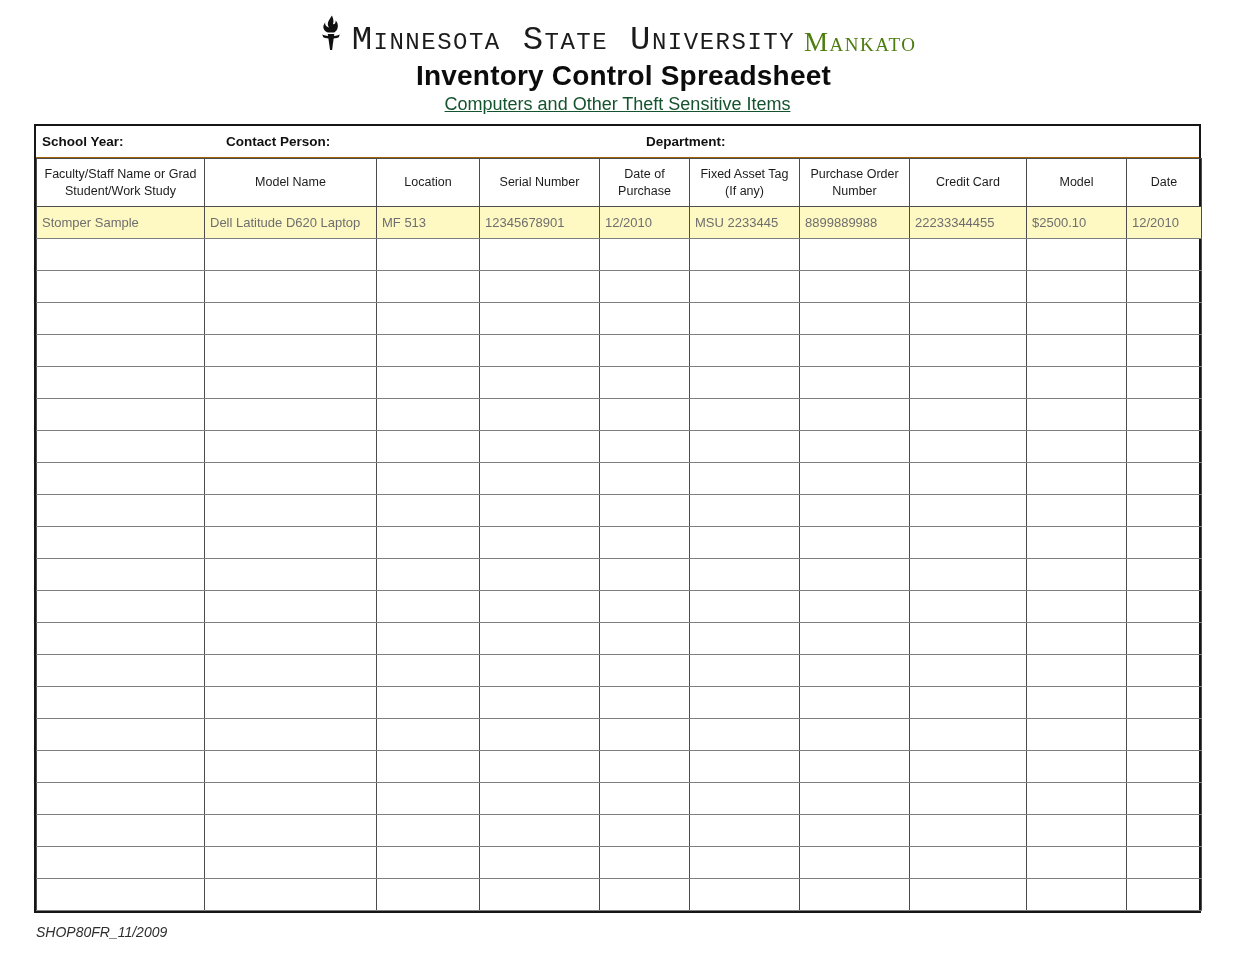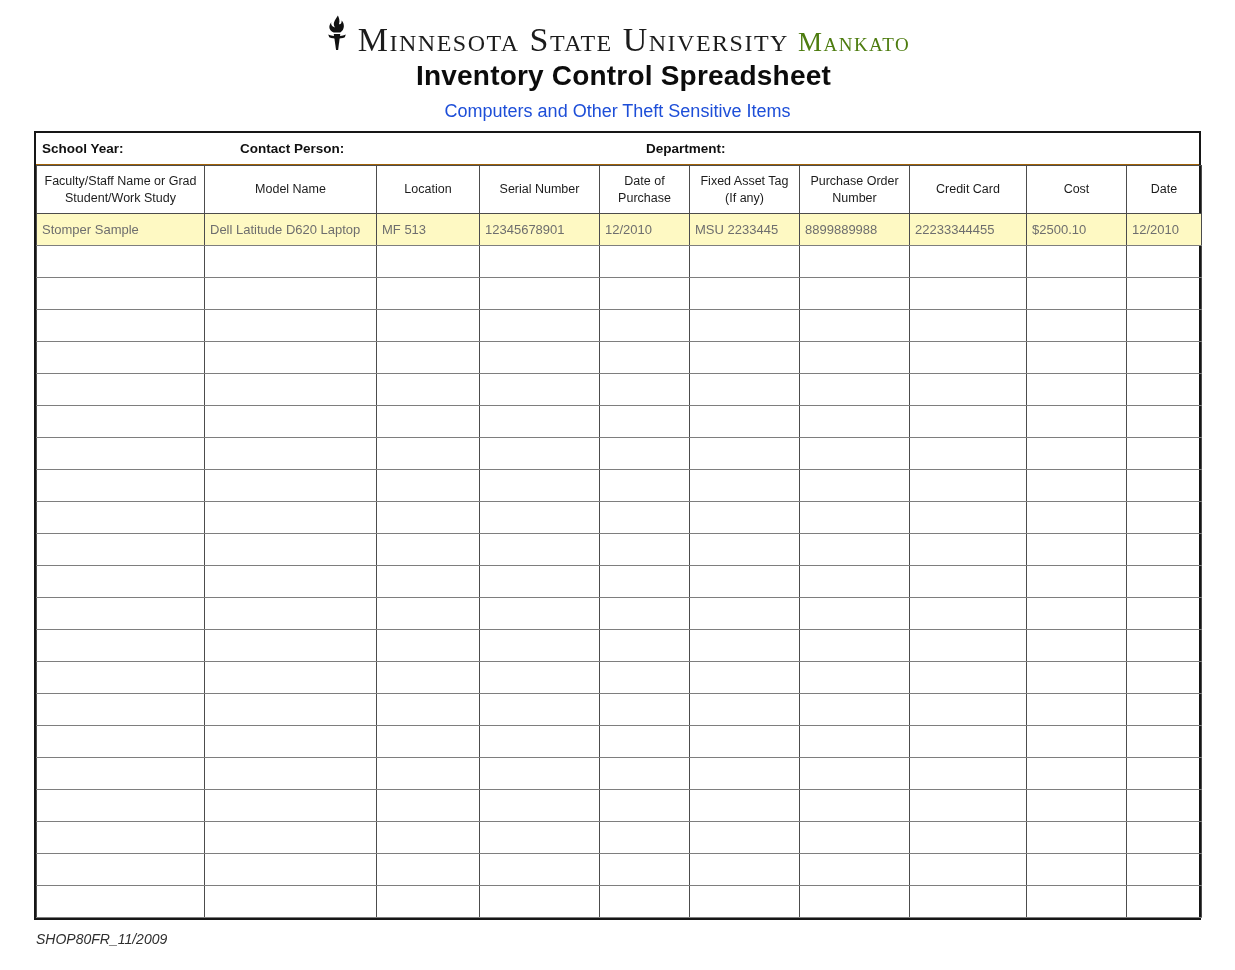--- a/index.html
+++ b/index.html
@@ -9,33 +9,33 @@
     position:relative;
   }
 
   
   .letterhead { text-align:center; padding-top:14px; }
   .university-line {
     display:flex; align-items:flex-end; justify-content:center; gap:9px;
   }
   .torch { display:inline-block; margin-bottom:1px; }
   .university {
-    font-family:Liberation Serif, serif; font-variant:small-caps;
+    font-family:Liberation Mono, monospace; font-variant:small-caps;
     font-size:34px; line-height:1; letter-spacing:1.5px; color:#1b1b1b;
   }
   .campus {
     font-family:"Liberation Serif", serif; font-variant:small-caps;
     font-size:27px; line-height:1.08; letter-spacing:1.5px; color:#4d7c0f;
   }
   .doc-title {
     font-size:28px; font-weight:bold; margin-top:3px; color:#0c0c0c;
     letter-spacing:0.2px;
     padding-left:12px;
   }
-  .doc-subtitle { font-size:18px; margin-top:9px; color:#1d4ed8; }
+  .doc-subtitle { font-size:18px; margin-top:2px; color:#14532d;text-decoration:underline; }
 
   
   .form-box {
     width:1163px; margin:9px auto 0; border:2px solid #161616;
     background:#fff;
   }
   .meta-row { position:relative; height:31px; border-bottom:1px solid #a16207; }
   .meta-label {
     position:absolute; top:8px; font-size:13.5px; font-weight:bold; color:#101010;
     white-space:nowrap;
@@ -78,21 +78,21 @@
       <span class="university">Minnesota State University</span>
       <span class="campus">Mankato</span>
     </div>
     <div class="doc-title">Inventory Control Spreadsheet</div>
     <div class="doc-subtitle">Computers and Other Theft Sensitive Items</div>
   </div>
 
   <div class="form-box">
     <div class="meta-row">
       <span class="meta-label" style="left:6px">School Year:</span>
-      <span class="meta-label" style="left:204px">Contact Person:</span>
+      <span class="meta-label" style="left:190px">Contact Person:</span>
       <span class="meta-label" style="left:610px">Department:</span>
       <span class="meta-fill" style="position:absolute;left:95px;top:0;width:105px;height:100%"></span>
       <span class="meta-fill" style="position:absolute;left:320px;top:0;width:285px;height:100%"></span>
       <span class="meta-fill" style="position:absolute;left:700px;top:0;width:455px;height:100%"></span>
     </div>
 
     <table class="grid">
       <colgroup>
           <col style="width: 168px;">
           <col style="width: 172px;">
@@ -108,21 +108,21 @@
       <thead>
         <tr>
             <th>Faculty/Staff Name or Grad Student/Work Study</th>
             <th>Model Name</th>
             <th>Location</th>
             <th>Serial Number</th>
             <th>Date of Purchase</th>
             <th>Fixed Asset Tag (If any)</th>
             <th>Purchase Order Number</th>
             <th>Credit Card</th>
-            <th>Cost</th>
+            <th>Model</th>
             <th>Date</th>
           </tr>
       </thead>
       <tbody>
         <tr class="sample-row">
             <td>Stomper Sample</td>
             <td>Dell Latitude D620 Laptop</td>
             <td>MF 513</td>
             <td>12345678901</td>
             <td>12/2010</td>

